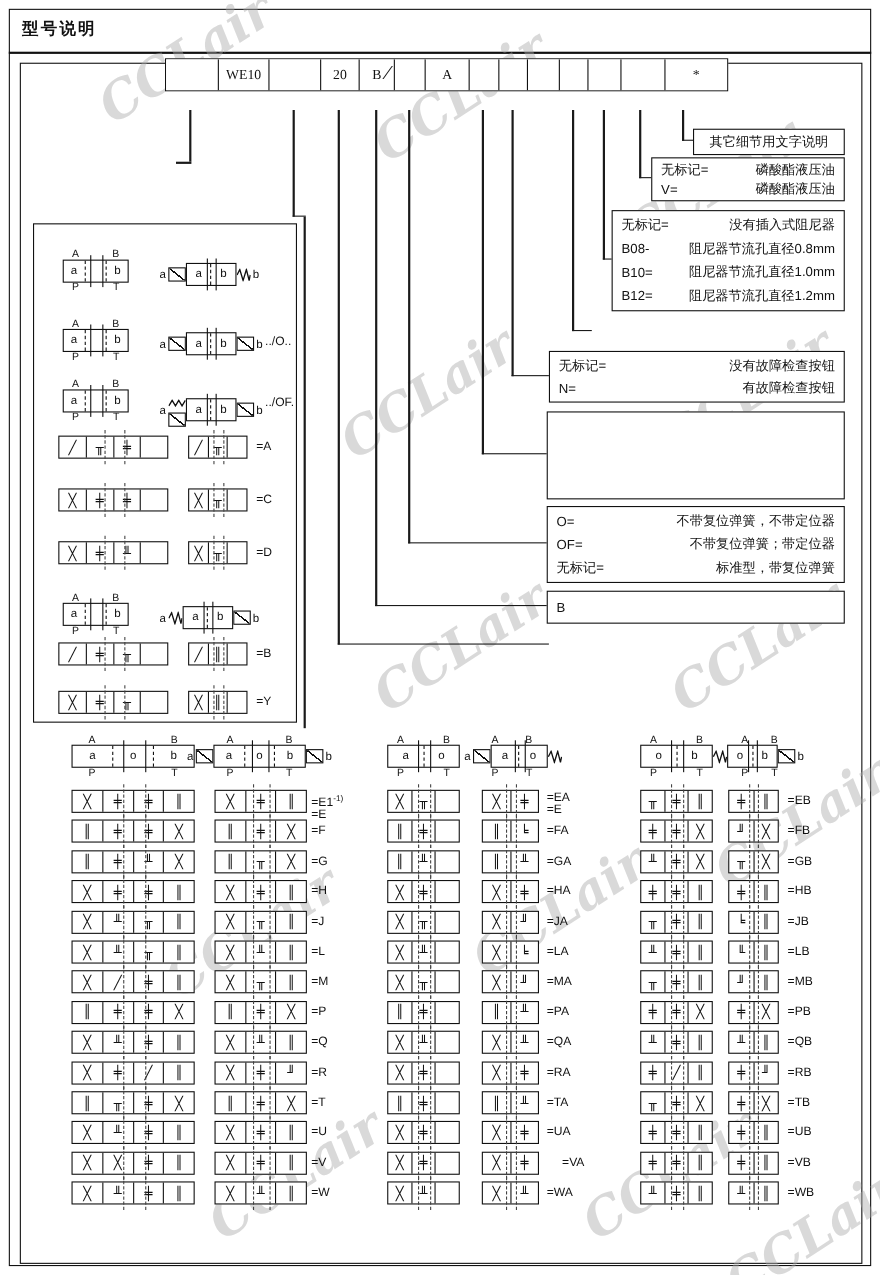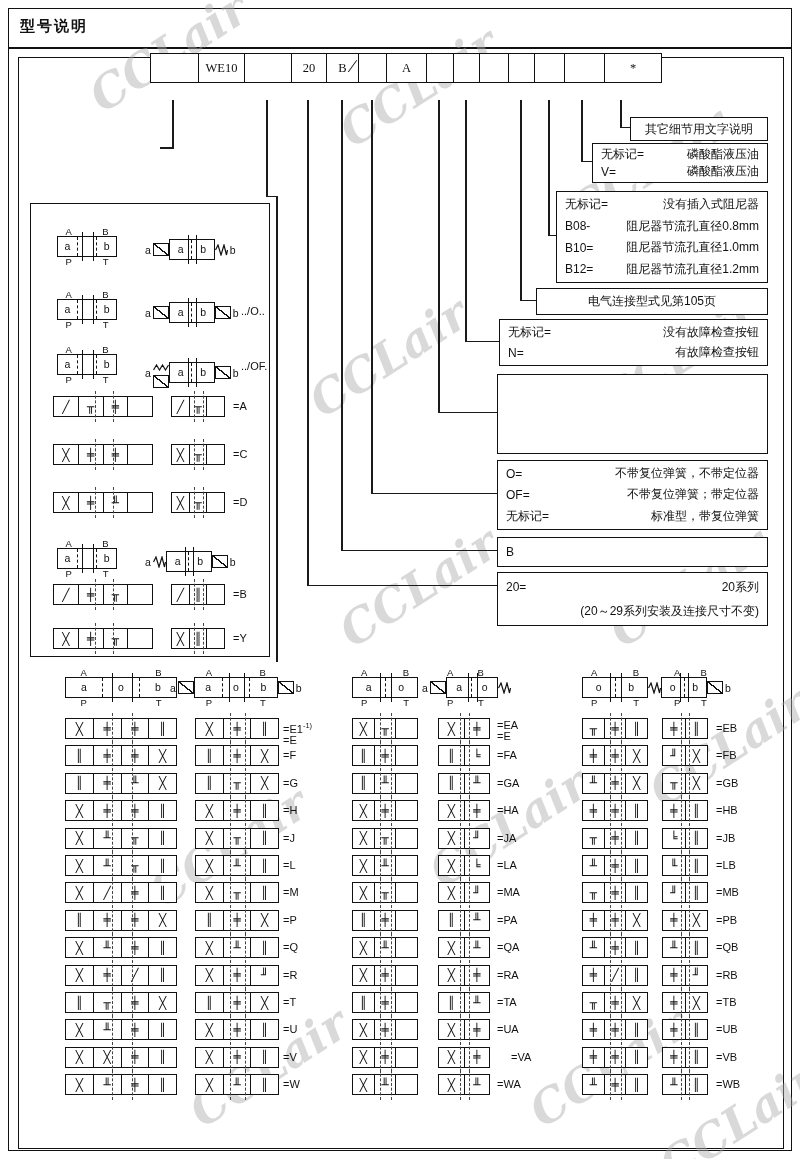--- a/index.html
+++ b/index.html
@@ -178,25 +178,20 @@
       </div>
       <div class="xrow">
         <span class="code">B10=</span>
         <span class="desc">阻尼器节流孔直径1.0mm</span>
       </div>
       <div class="xrow">
         <span class="code">B12=</span>
         <span class="desc">阻尼器节流孔直径1.2mm</span>
       </div>
     </div>
-  <div class="xbox" id="box-electrical" style="left:536px;top:288px;width:232px;height:27px;">
-      <div class="xrow center">
-        <span class="desc">电气连接型式见第105页</span>
-      </div>
-    </div>
   <div class="xbox" id="box-fault" style="left:499px;top:319px;width:269px;height:47px;">
       <div class="xrow">
         <span class="code">无标记=</span>
         <span class="desc">没有故障检查按钮</span>
       </div>
       <div class="xrow">
         <span class="code">N=</span>
         <span class="desc">有故障检查按钮</span>
       </div>
     </div>
@@ -212,30 +207,20 @@
         <span class="desc">不带复位弹簧；带定位器</span>
       </div>
       <div class="xrow">
         <span class="code">无标记=</span>
         <span class="desc">标准型，带复位弹簧</span>
       </div>
     </div>
   <div class="xbox" id="box-seriesb" style="left:497px;top:537px;width:271px;height:30px;">
       <div class="xrow">
         <span class="code">B</span>
-      </div>
-    </div>
-  <div class="xbox" id="box-series20" style="left:497px;top:572px;width:271px;height:54px;">
-      <div class="xrow">
-        <span class="code">20=</span>
-        <span class="desc">20系列</span>
-      </div>
-      <div class="xrow">
-        <span class="code"></span>
-        <span class="desc">(20～29系列安装及连接尺寸不变)</span>
       </div>
     </div>
 
   <div class="mid-rect" id="mid-rect">
       <div class="hsym" style="left: 26px; top: 20px;">
         <div class="plabels" style="width: 43px;">
           <span>A</span>
           <span>B</span>
         </div>
         <div class="symline">

